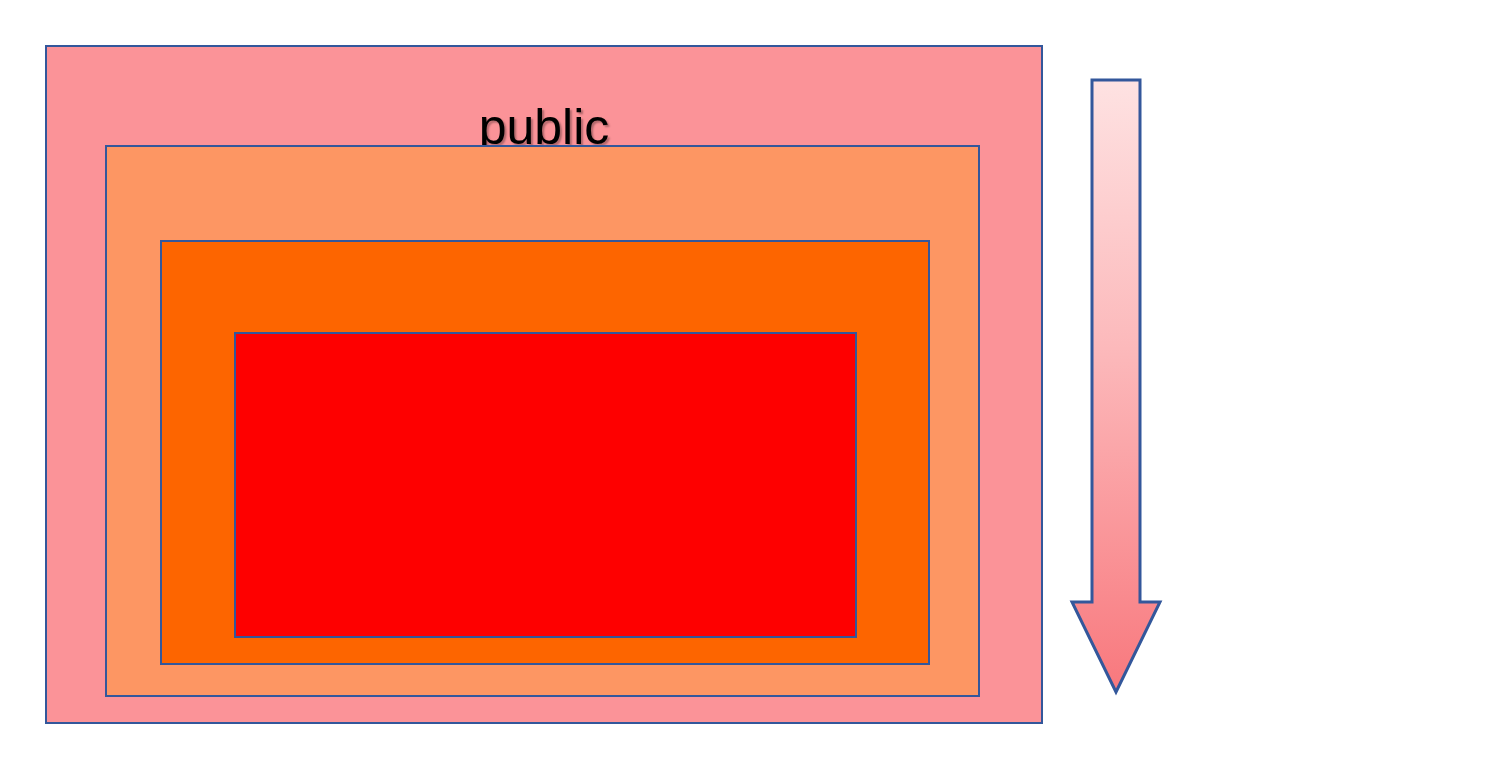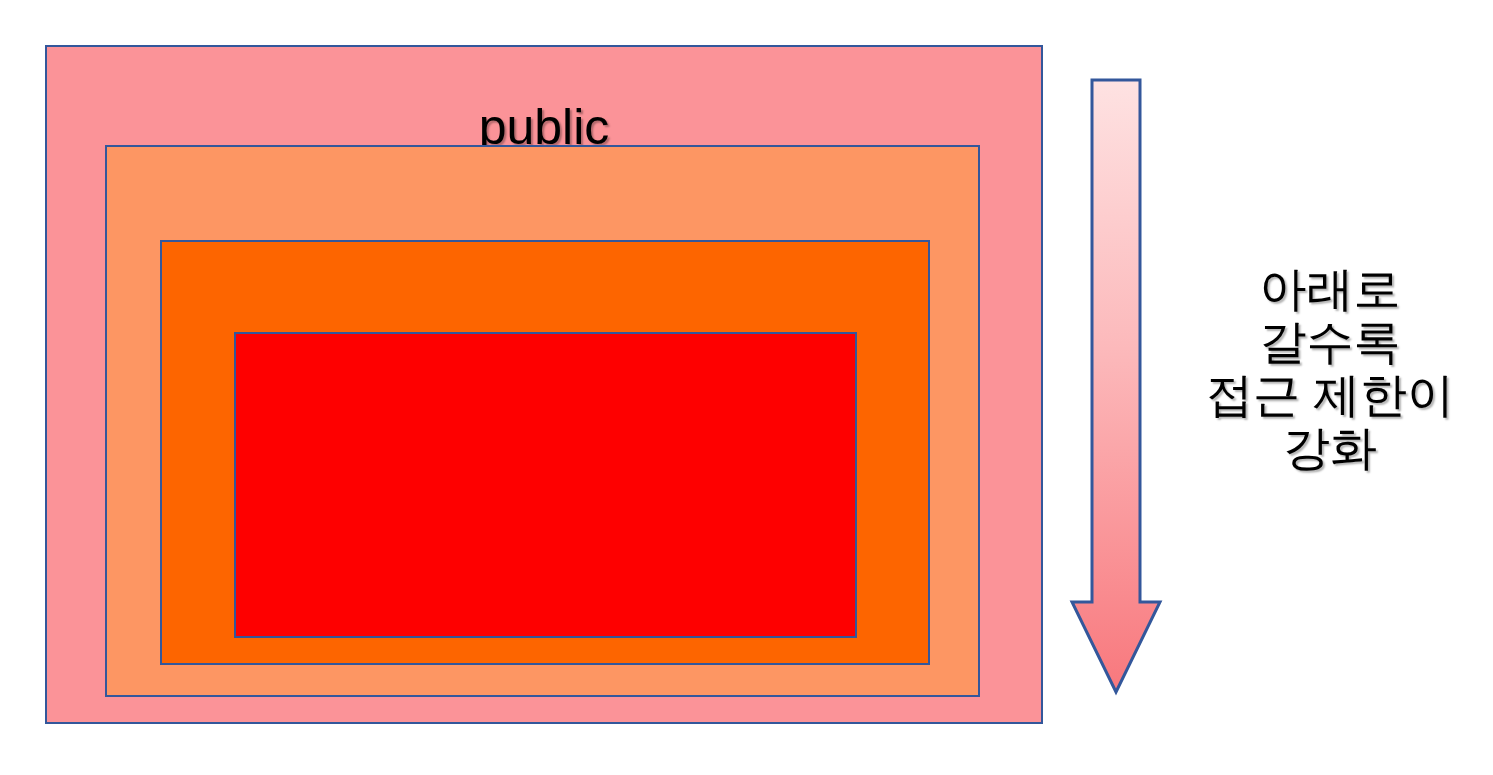--- a/index.html
+++ b/index.html
@@ -104,20 +104,14 @@
         <linearGradient id="arrowGrad" x1="0" y1="0" x2="0" y2="1">
           <stop offset="0%" stop-color="#FEE2E2"></stop>
           <stop offset="45%" stop-color="#FCB8BA"></stop>
           <stop offset="100%" stop-color="#F8787D"></stop>
         </linearGradient>
       </defs>
       <polygon points="32,2 80,2 80,524 100,524 56,614 12,524 32,524" fill="url(#arrowGrad)" stroke="#33579B" stroke-width="3" stroke-linejoin="miter"></polygon>
     </svg>
   </div>
 
-  <div id="annotation">
-    <span class="ann-line">아래로</span>
-    <span class="ann-line">갈수록</span>
-    <span class="ann-line">접근 제한이</span>
-    <span class="ann-line">강화</span>
-  </div>
 
 </div>
 
 </body></html>

